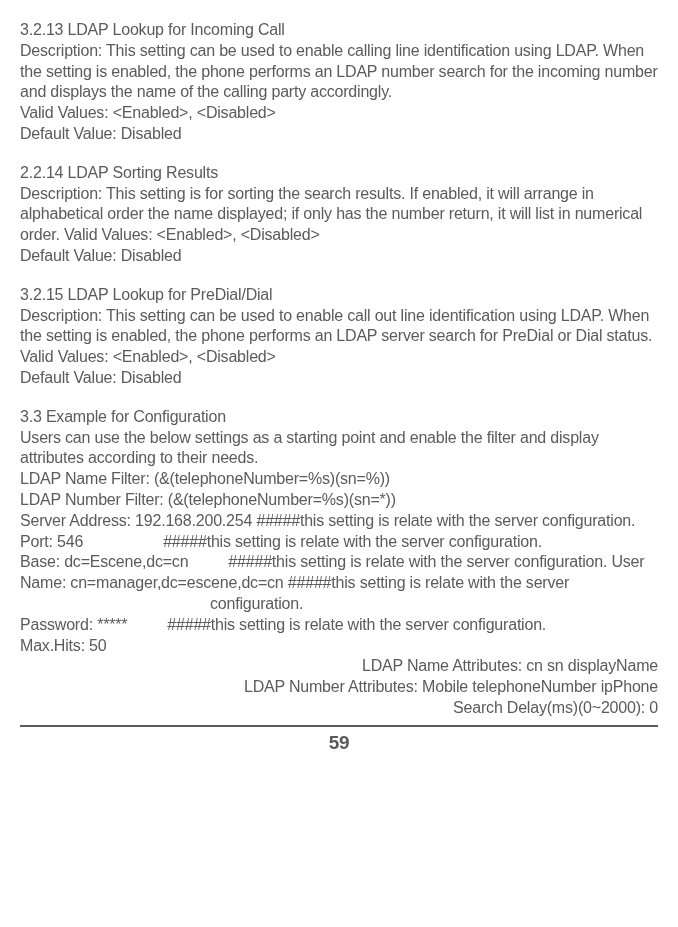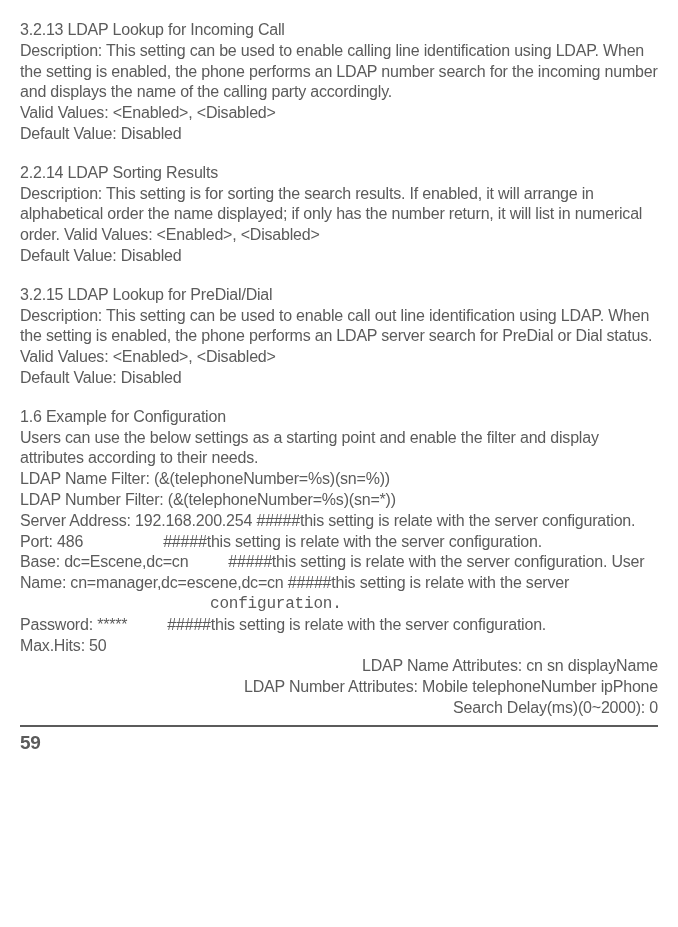--- a/index.html
+++ b/index.html
@@ -19,33 +19,32 @@
     .block {
       margin-bottom: 18px;
     }
     .indented {
       padding-left: 55px;
       text-align: right;
     }
     .centered-config {
       text-align: left;
       padding-left: 190px;
-      font-family: Liberation Mono, monospace;
     }
     .footer {
       margin-top: 6px;
     }
     .footer-line {
       border-top: 2px solid #5b5b5b;
       margin-top: 0;
       margin-bottom: 4px;
     }
     .page-num {
       font-weight: bold;
-      text-align: left;
+      text-align: center;
       font-size: 19px;
     }
     .gap {
       display: inline-block;
       width: 80px;
     }
     .gap-small {
       display: inline-block;
       width: 40px;
     }
@@ -71,26 +70,26 @@
 </div>
 
 <div class="block">
   <div class="heading">3.2.15  LDAP Lookup for PreDial/Dial</div>
   <div>Description: This setting can be used to enable call out line identification using LDAP. When the setting is enabled, the phone performs an LDAP server search for PreDial or Dial status.</div>
   <div>Valid Values: &lt;Enabled&gt;, &lt;Disabled&gt;</div>
   <div>Default Value: Disabled</div>
 </div>
 
 <div>
-  <div class="heading">1.6  Example for Configuration</div>
+  <div class="heading">3.3  Example for Configuration</div>
   <div>Users can use the below settings as a starting point and enable the filter and display attributes according to their needs.</div>
   <div>LDAP Name Filter: (&amp;(telephoneNumber=%s)(sn=%))</div>
   <div>LDAP Number Filter: (&amp;(telephoneNumber=%s)(sn=*))</div>
   <div>Server Address: 192.168.200.254  #####this setting is relate with the server configuration.</div>
-  <div><span>Port: 486</span><span class="gap"></span><span>#####this setting is relate with the server configuration.</span></div>
+  <div><span>Port: 546</span><span class="gap"></span><span>#####this setting is relate with the server configuration.</span></div>
   <div><span>Base: dc=Escene,dc=cn</span><span class="gap-small"></span><span>#####this setting is relate with the server configuration. User Name: cn=manager,dc=escene,dc=cn    #####this setting is relate with the server</span></div>
   <div class="centered-config">configuration.</div>
   <div><span>Password: *****</span><span class="gap-small"></span><span>#####this setting is relate with the server configuration.</span></div>
   <div>Max.Hits: 50</div>
   <div class="indented">LDAP Name Attributes: cn sn displayName</div>
   <div class="indented">LDAP Number Attributes: Mobile telephoneNumber ipPhone</div>
   <div class="indented">Search Delay(ms)(0~2000): 0</div>
 </div>
 
 <div class="footer">

